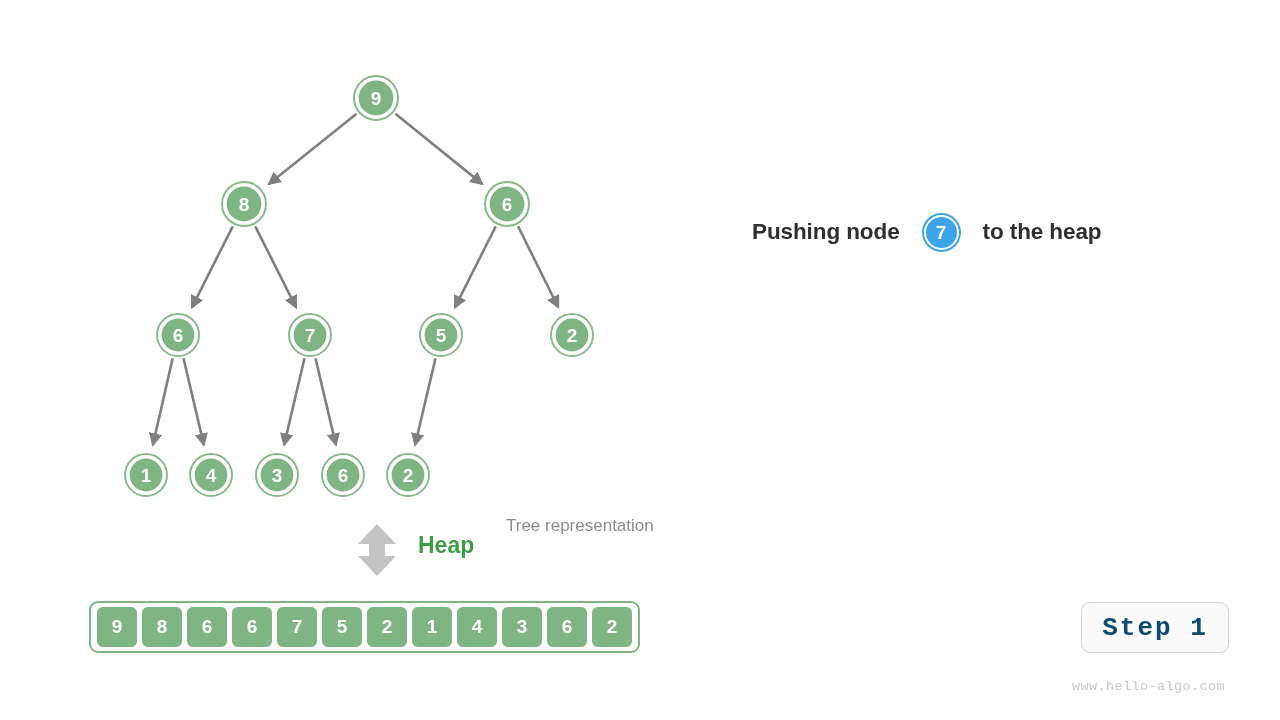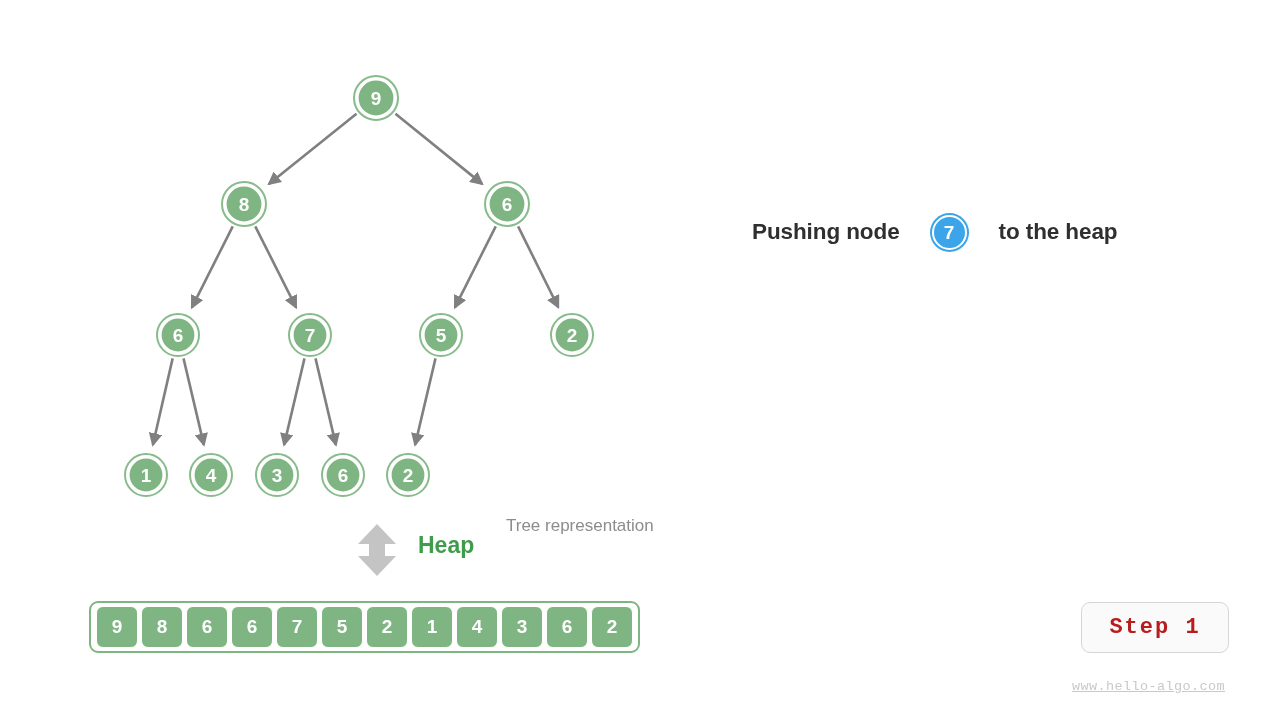--- a/index.html
+++ b/index.html
@@ -18,21 +18,21 @@
   .node-circle { fill:#7fb583; stroke:#ffffff; stroke-width:2.2; }
   .node-label {
     fill:#ffffff; font-family:"Liberation Sans", sans-serif;
     font-size:19px; font-weight:700; text-anchor:middle;
     dominant-baseline:central;
   }
 
   
   .caption {
     position:absolute; left:752px; top:215px;
-    display:flex; align-items:center; gap:16px;
+    display:flex; align-items:center; gap:8px;
     font-size:22.5px; font-weight:700; color:#2f2f2f;
     white-space:nowrap; letter-spacing:-0.1px;
   }
   .caption .txt { line-height:1; }
   .badge-node {
     display:inline-flex; align-items:center; justify-content:center;
     width:35px; height:35px; border-radius:50%;
     background:#3ca4e8; border:2.5px solid #ffffff;
     box-shadow:0 0 0 2px #3ca4e8;
     color:#ffffff; font-size:19px; font-weight:700;
@@ -69,29 +69,28 @@
   }
 
   
   #step-badge {
     position:absolute; left:1081px; top:602px;
     width:148px; height:51px;
     border:1.6px solid #d6d6d6; border-radius:9px;
     background:#fafafa;
     display:flex; align-items:center; justify-content:center;
     font-family:"Liberation Mono", monospace;
-    font-size:22px; font-weight:700; color:#b91c1c;
+    font-size:26px; font-weight:700; color:#0c4a6e;
     letter-spacing:2px;
   }
   #watermark {
     position:absolute; left:1072px; top:679px;
     font-family:"Liberation Mono", monospace;
     font-size:13.5px; color:#c9c9c9; letter-spacing:0.4px;
     white-space:nowrap;
-    text-decoration:underline;
   }
 </style>
 </head>
 <body>
 
 <div id="stage">
 
   <svg id="tree-svg" viewBox="0 0 1280 720" xmlns="http://www.w3.org/2000/svg">
     <defs>
       <marker id="arrowhead" markerWidth="5.2" markerHeight="5.2" refX="4.4" refY="2.6" orient="auto" markerUnits="strokeWidth">

